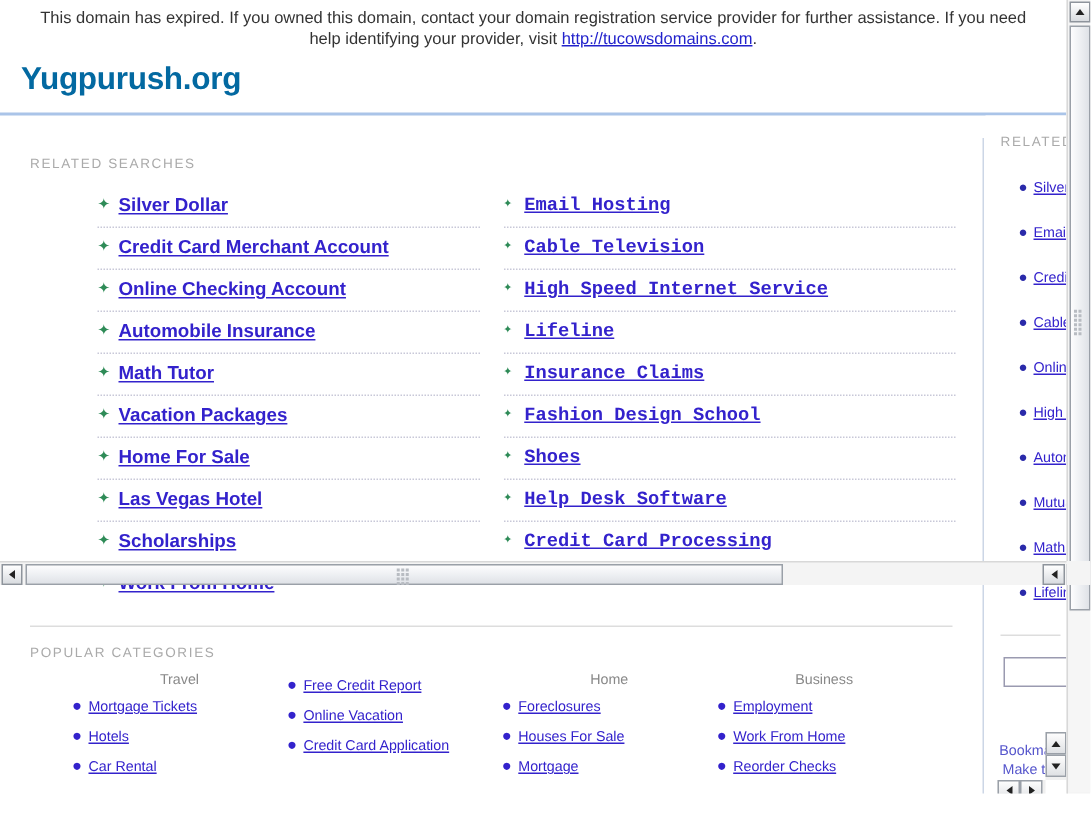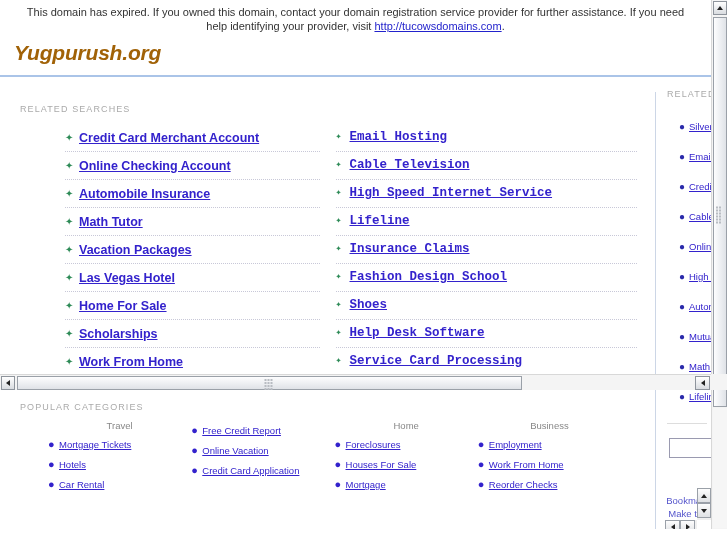--- a/index.html
+++ b/index.html
@@ -43,24 +43,23 @@
     text-decoration: underline;
   }
 
   
   #title-bar {
     padding: 6px 0 10px 14px;
   }
   #domain-title {
     font-size: 21px;
     font-weight: bold;
-    color: #a16207;
+    color: #0369a1;
     letter-spacing: -0.2px;
     font-family: "Liberation Sans", sans-serif;
-    font-style: italic;
   }
   #title-rule {
     height: 2px;
     background: #aac4e8;
     margin: 0;
   }
 
   
   #body-wrap {
     position: relative;
@@ -372,40 +371,41 @@
     <div id="title-rule"></div>
 
     <div id="body-wrap">
 
       <div id="main-panel">
 
         <div class="section-label">RELATED SEARCHES</div>
 
         <div id="rs-grid">
           <div class="rs-col left" id="rs-left">
+              <div class="rs-item"><span class="arrow-bullet">✦</span><a class="rs-link" href="#">Silver Dollar</a></div>
               <div class="rs-item"><span class="arrow-bullet">✦</span><a class="rs-link" href="#">Credit Card Merchant Account</a></div>
               <div class="rs-item"><span class="arrow-bullet">✦</span><a class="rs-link" href="#">Online Checking Account</a></div>
               <div class="rs-item"><span class="arrow-bullet">✦</span><a class="rs-link" href="#">Automobile Insurance</a></div>
               <div class="rs-item"><span class="arrow-bullet">✦</span><a class="rs-link" href="#">Math Tutor</a></div>
               <div class="rs-item"><span class="arrow-bullet">✦</span><a class="rs-link" href="#">Vacation Packages</a></div>
+              <div class="rs-item"><span class="arrow-bullet">✦</span><a class="rs-link" href="#">Home For Sale</a></div>
               <div class="rs-item"><span class="arrow-bullet">✦</span><a class="rs-link" href="#">Las Vegas Hotel</a></div>
-              <div class="rs-item"><span class="arrow-bullet">✦</span><a class="rs-link" href="#">Home For Sale</a></div>
               <div class="rs-item"><span class="arrow-bullet">✦</span><a class="rs-link" href="#">Scholarships</a></div>
               <div class="rs-item"><span class="arrow-bullet">✦</span><a class="rs-link" href="#">Work From Home</a></div>
             </div>
           <div class="rs-col right" id="rs-right">
               <div class="rs-item"><span class="arrow-bullet">✦</span><a class="rs-link" href="#">Email Hosting</a></div>
               <div class="rs-item"><span class="arrow-bullet">✦</span><a class="rs-link" href="#">Cable Television</a></div>
               <div class="rs-item"><span class="arrow-bullet">✦</span><a class="rs-link" href="#">High Speed Internet Service</a></div>
               <div class="rs-item"><span class="arrow-bullet">✦</span><a class="rs-link" href="#">Lifeline</a></div>
               <div class="rs-item"><span class="arrow-bullet">✦</span><a class="rs-link" href="#">Insurance Claims</a></div>
               <div class="rs-item"><span class="arrow-bullet">✦</span><a class="rs-link" href="#">Fashion Design School</a></div>
               <div class="rs-item"><span class="arrow-bullet">✦</span><a class="rs-link" href="#">Shoes</a></div>
               <div class="rs-item"><span class="arrow-bullet">✦</span><a class="rs-link" href="#">Help Desk Software</a></div>
-              <div class="rs-item"><span class="arrow-bullet">✦</span><a class="rs-link" href="#">Service Card Processing</a></div>
+              <div class="rs-item"><span class="arrow-bullet">✦</span><a class="rs-link" href="#">Credit Card Processing</a></div>
             </div>
         </div>
 
         <div id="cat-rule"></div>
 
         <div class="section-label">POPULAR CATEGORIES</div>
 
         <div id="cat-grid">
             <div class="cat-col">
               <div class="cat-head">Travel</div>

